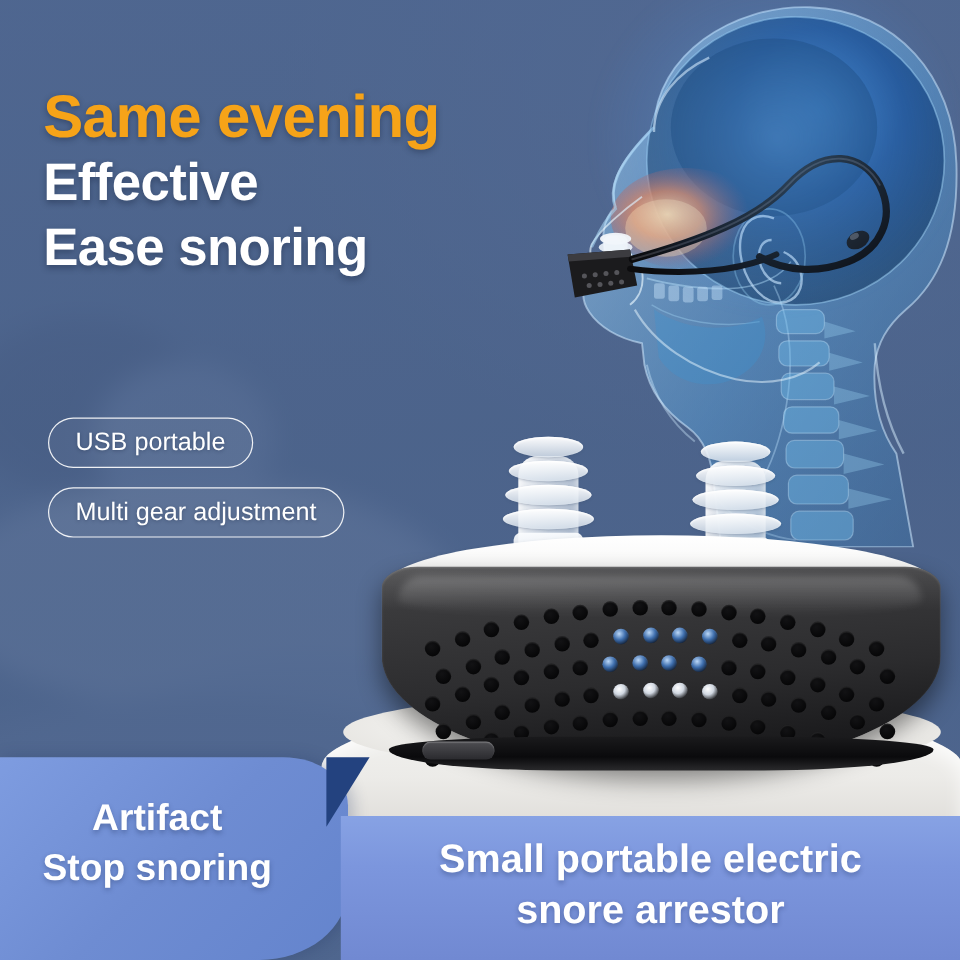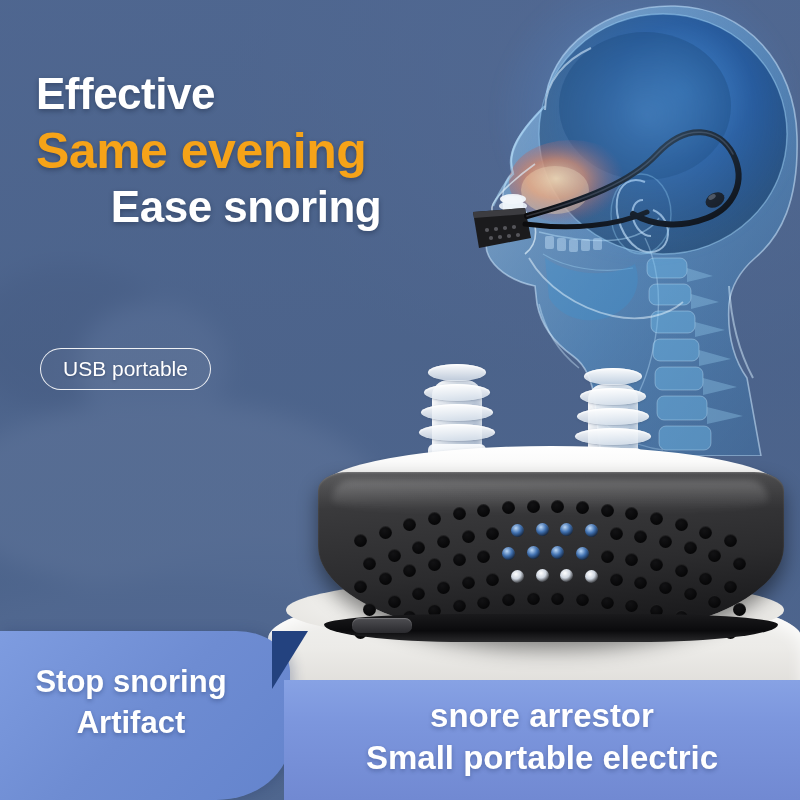--- a/index.html
+++ b/index.html
@@ -39,21 +39,21 @@
   .glow-halo { position: absolute; left: 20px; top: 0; width: 400px; height: 430px;
     background: radial-gradient(ellipse 52% 46% at 58% 30%, rgba(120,190,255,.38) 0%, rgba(80,150,230,.12) 55%, rgba(80,150,230,0) 75%);
     filter: blur(4px); }
 
   
   .headline { position: absolute; left: 36px; top: 72px; width: 420px; }
   .h-line { font-weight: bold; line-height: 1.0; letter-spacing: -.5px;
     text-shadow: 0 2px 5px rgba(20,32,56,.42); }
   .h1 { font-size: 50px; color: #f6a318; margin-bottom: 9px; }
   .h2 { font-size: 44px; color: #ffffff; margin-bottom: 10px; }
-  .h3 { font-size: 44px; color: #ffffff; text-align: center; }
+  .h3 { font-size: 44px; color: #ffffff; }
 
   
   .pills { position: absolute; left: 40px; top: 330px; }
   .pill { display: inline-flex; align-items: center; justify-content: center;
     height: 40px; margin-bottom: 16px; padding: 0 22px;
     border: 1.6px solid rgba(255,255,255,.9); border-radius: 22px;
     color: #fff; font-size: 21px; background: rgba(255,255,255,.045);
     text-shadow: 0 1px 3px rgba(20,32,56,.35); white-space: nowrap; }
 
   
@@ -268,30 +268,33 @@
 
         <ellipse cx="320" cy="214" rx="10" ry="7" transform="rotate(-28 320 214)" fill="#141416"></ellipse>
         <ellipse cx="317" cy="211" rx="4" ry="2.4" transform="rotate(-28 317 211)" fill="#5c5c62" fill-opacity=".8"></ellipse>
 
         <path d="M130,238 C176,244 222,240 252,226" fill="none" stroke="#0c0c0e" stroke-width="5" stroke-linecap="round"></path>
       </g>
     </svg>
   </div>
 
   <div class="headline">
+    <div class="h-line h1">Same evening</div>
     <div class="h-line h2">Effective</div>
-    <div class="h-line h1">Same evening</div>
     <div class="h-line h3">Ease snoring</div>
   </div>
 
   <div class="pills">
     <br>
     <div class="pill">
       <span>USB portable</span>
     </div><br>
+    <div class="pill">
+      <span>Multi gear adjustment</span>
+    </div>
   </div>
 
   <div class="pedestal"></div>
   <div class="pedestal-top"></div>
 
   <div class="prong prong-l">
     <div class="stem"></div>
     <div class="fin f4"></div>
       <div class="fin f3"></div>
       <div class="fin f2"></div>
@@ -393,23 +396,23 @@
         <i style="left: 381.333px; top: 145.538px;"></i>
         <i style="left: 406px; top: 154px;"></i>
       </div>
     <div class="dev-bottom-lip"></div>
     <div class="dev-port"></div>
   </div>
 
   <div class="banner-left"></div>
   <div class="fold"></div>
   <div class="banner-left-text">
+    <div>Artifact</div>
     <div>Stop snoring</div>
-    <div>Artifact</div>
   </div>
 
   <div class="banner-right"></div>
   <div class="banner-right-text">
+    <div>Small portable electric</div>
     <div>snore arrestor</div>
-    <div>Small portable electric</div>
   </div>
 
 </div>
 
 </body></html>

